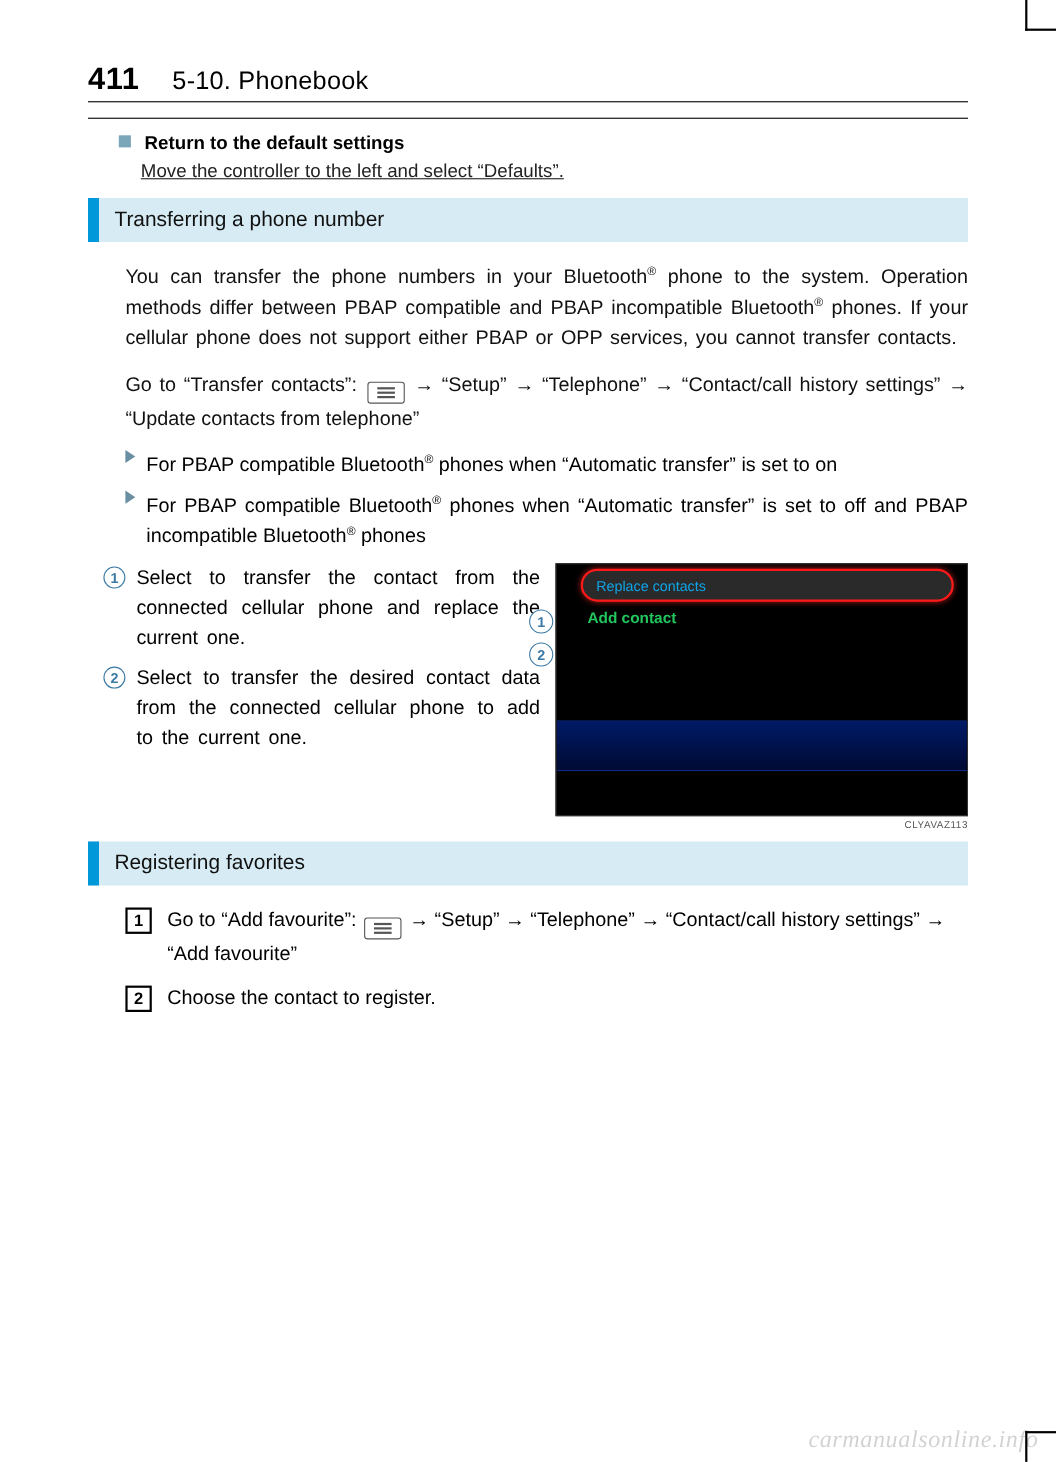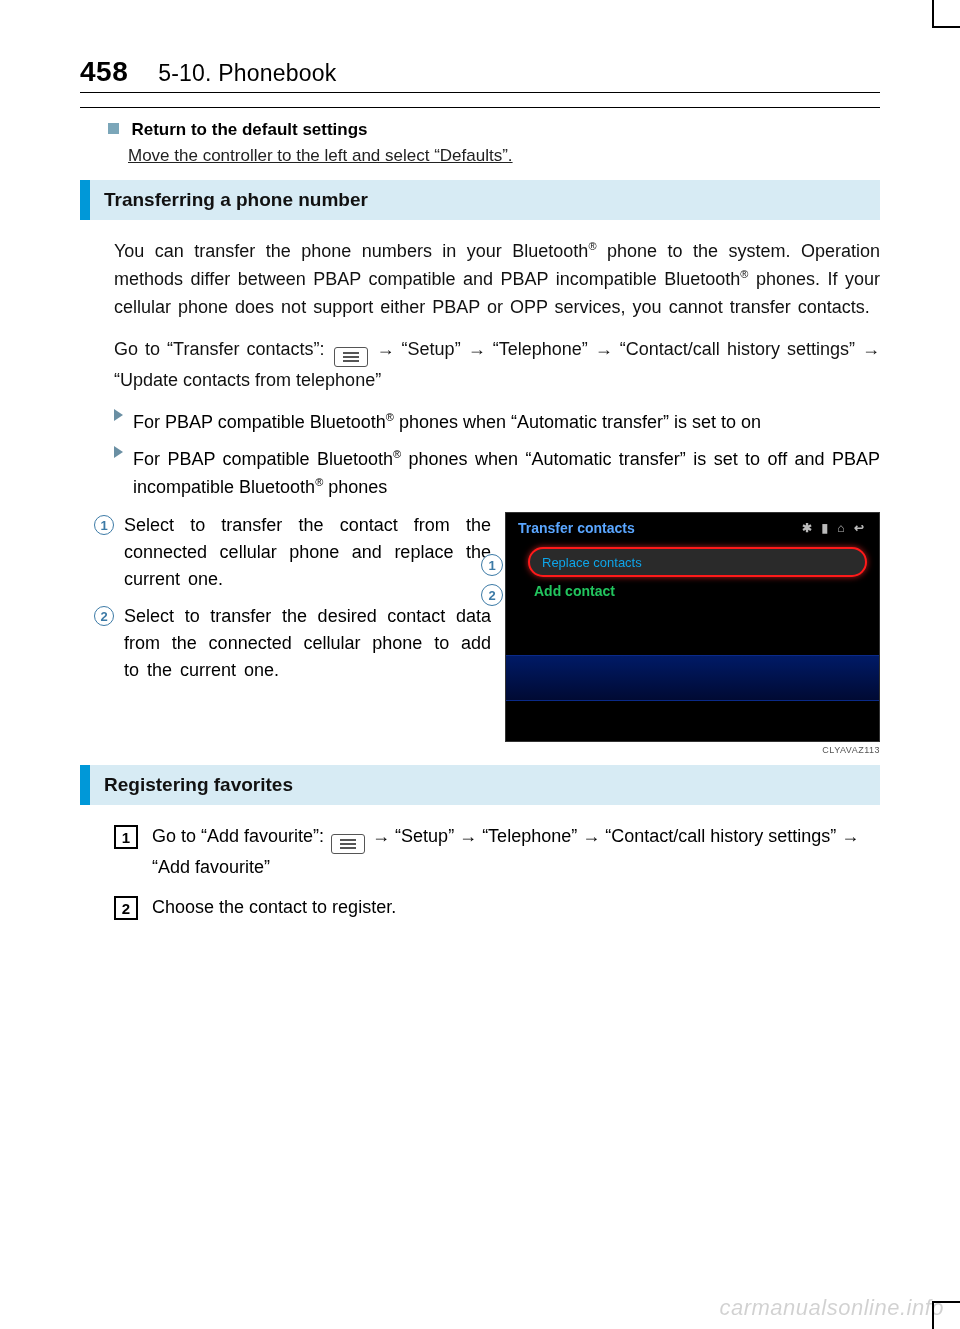--- a/index.html
+++ b/index.html
@@ -10,21 +10,21 @@
   .header { display: flex; align-items: baseline; border-bottom: 1px solid #000; padding-bottom: 4px; margin-bottom: 14px; }
   .page-num { font-weight: 700; font-size: 28px; letter-spacing: 0.5px; }
   .chapter { font-size: 23px; margin-left: 30px; font-weight: 300; letter-spacing: 0.2px; }
   .hr-thin { border-top: 1px solid #000; margin: 0 0 12px 0; }
   .sq-bullet { display:inline-block; width:11px; height:11px; background:#7ba6b9; margin-right:8px; vertical-align: 1px; }
   .subhead-row { margin-left: 28px; margin-bottom: 6px; }
   .subhead-text { font-weight: 600; font-size: 17px; }
   .body-indent { margin-left: 48px; font-size: 17px; margin-bottom: 14px; color:#222;text-decoration:underline; }
   .section-bar { display:flex; align-items:center; background:#d7ebf4; height:40px; margin: 10px 0 18px 0; }
   .section-bar .stripe { width:10px; height:100%; background:#0098d8; margin-right:14px; }
-  .section-bar .title { font-weight:700; font-size:19px; color:#111; }
+  .section-bar .title { font-weight:400; font-size:19px; color:#111; }
   .para { margin: 0 0 14px 34px; font-size: 18px; line-height: 1.55; color:#111; text-align: justify; }
   .para.loose { word-spacing: 2px; }
   sup { font-size: 11px; vertical-align: super; }
   .menu-icon { display:inline-flex; width:34px; height:20px; border:1.5px solid #555; border-radius:3px; vertical-align:-3px; margin:0 2px; align-items:center; justify-content:center; }
   .menu-icon span { display:block; width:16px; height:2px; background:#555; position:relative; }
   .menu-icon span::before, .menu-icon span::after { content:""; position:absolute; left:0; width:16px; height:2px; background:#555; }
   .menu-icon span::before { top:-4px; } .menu-icon span::after { top:4px; }
   .arrow { font-family: Arial, sans-serif; }
   .tri-bullet { display:inline-block; width:0; height:0; border-top:6px solid transparent; border-bottom:6px solid transparent; border-left:9px solid #6a8fa3; margin-right:10px; vertical-align:1px; }
   .sub-list { margin-left: 34px; margin-bottom:10px; }
@@ -41,32 +41,32 @@
   .ss-icons { color:#bbb; font-size:12px; letter-spacing:3px; }
   .ss-row1 { margin: 4px 12px 0 22px; height:30px; background:#2a2a2a; border:2px solid #ff1a1a; border-radius:16px; box-shadow: 0 0 6px rgba(255,40,40,0.7); display:flex; align-items:center; padding:0 12px; color:#0ea5e9; font-size:13px; }
   .ss-row2 { margin: 6px 12px 0 22px; color:#22c55e; font-size:14px; font-weight:600; padding-left:6px; }
   .ss-blue { position:absolute; bottom:40px; left:0; right:0; height:46px; background:linear-gradient(#001a66,#000a33); border-top:1px solid #0a2a88; border-bottom:1px solid #0a2a88; }
   .callout { position:absolute; left:-24px; width:22px; height:22px; border:1.5px solid #3c7aa6; border-radius:50%; background:#fff; color:#3c7aa6; font-size:13px; font-weight:600; display:flex; align-items:center; justify-content:center; }
   .callout.c1 { top:42px; } .callout.c2 { top:72px; }
   .img-cap { text-align:right; font-size:9px; color:#555; letter-spacing:0.5px; margin-top:3px; }
   .sq-num { width:24px; height:24px; border:2px solid #000; display:flex; align-items:center; justify-content:center; font-weight:700; font-size:15px; margin-right:14px; margin-top:2px; flex-shrink:0; font-family: Arial, sans-serif; }
   .step-row { display:flex; margin-left:34px; margin-bottom:12px; }
   .step-row .stxt { font-size:18px; line-height:1.55; flex:1; }
-  .watermark { position:absolute; bottom:8px; right:16px; font-size:22px; color:rgba(0,0,0,0.18); font-style:italic; font-family: Liberation Sans, sans-serif; letter-spacing:0.5px; }
+  .watermark { position:absolute; bottom:8px; right:16px; font-size:22px; color:rgba(0,0,0,0.18); font-style:italic; font-family: Liberation Serif, serif; letter-spacing:0.5px; }
 </style>
 </head>
 <body>
 
 <div class="crop-tl"></div>
 <div class="crop-br"></div>
 
 <div class="page">
 
   <div class="header">
-    <span class="page-num">458</span>
+    <span class="page-num">411</span>
     <span class="chapter">5-10. Phonebook</span>
   </div>
 
   <div class="hr-thin"></div>
 
   <div class="subhead-row">
     <span class="sq-bullet"></span>
     <span class="subhead-text">Return to the default settings</span>
   </div>
   <div class="body-indent">Move the controller to the left and select “Defaults”.</div>
@@ -109,24 +109,20 @@
       </div>
       <div class="num-item">
         <div class="circ">2</div>
         <div class="ntxt">Select to transfer the desired con­tact data from the connected cellu­lar phone to add to the current one.</div>
       </div>
     </div>
     <div class="screenshot-wrap">
       <div class="callout c1">1</div>
       <div class="callout c2">2</div>
       <div class="screenshot">
-        <div class="ss-title-row">
-          <span>Transfer contacts</span>
-          <span class="ss-icons">✱ ▮ ⌂ ↩</span>
-        </div>
         <div class="ss-row1">Replace contacts</div>
         <div class="ss-row2">Add contact</div>
         <div class="ss-blue"></div>
       </div>
       <div class="img-cap">CLYAVAZ113</div>
     </div>
   </div>
 
   <div class="section-bar">
     <div class="stripe"></div>

